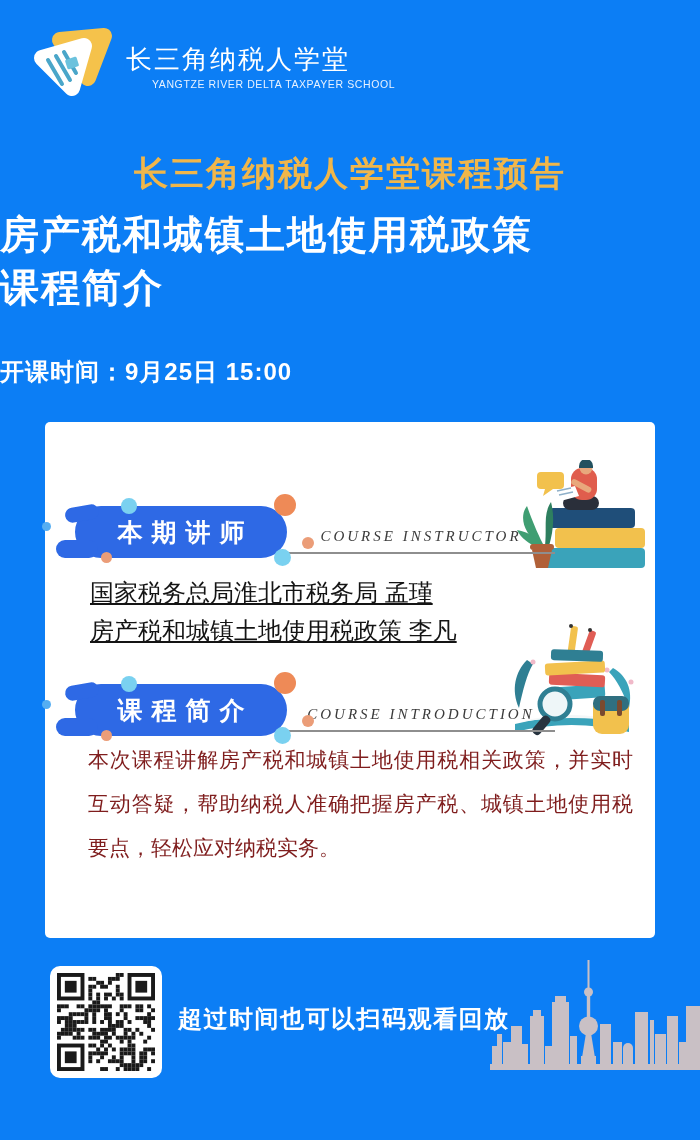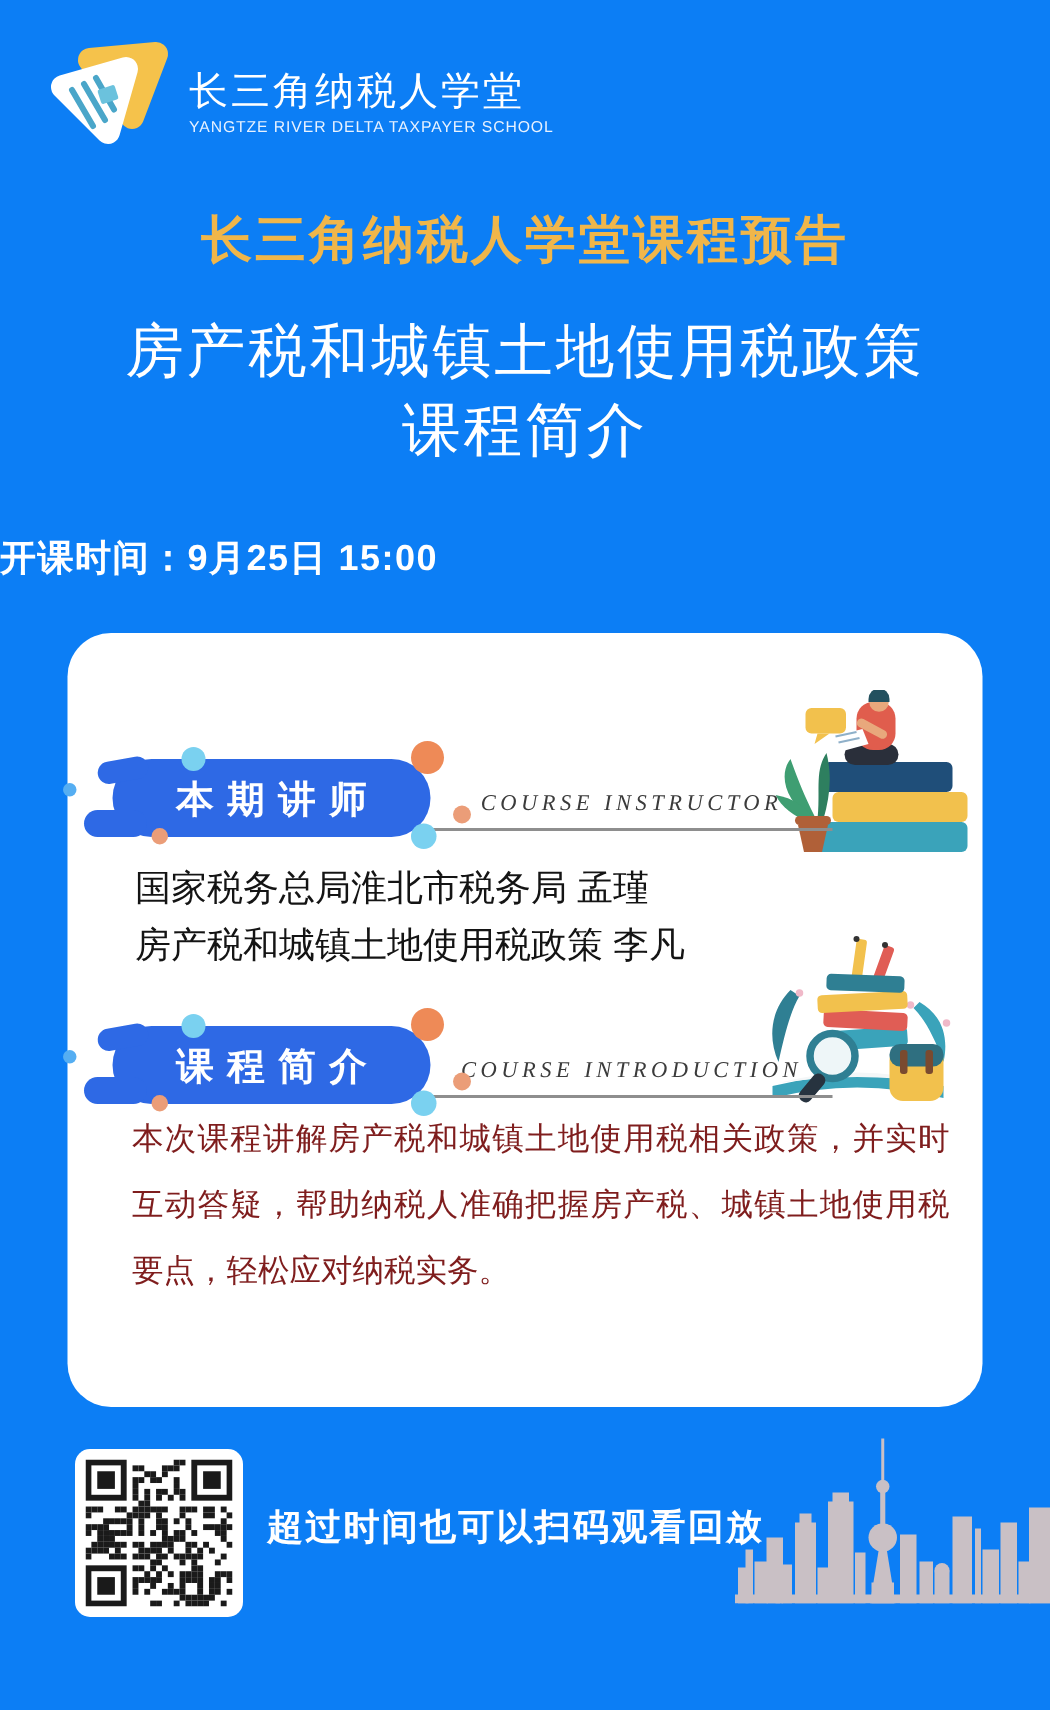--- a/index.html
+++ b/index.html
@@ -4,31 +4,31 @@
 <style>
   html,body{margin:0;padding:0;}
   body{
     width:700px;height:1140px;position:relative;overflow:hidden;
     background:var(--bg,#0c7ef5);
     font-family:"Liberation Sans","DejaVu Sans",sans-serif;
   }
   
   .logo-row{position:absolute;top:26px;left:28px;display:flex;align-items:center;gap:10px;}
   .logo-text .cn{color:#fff;font-size:26px;font-weight:400;letter-spacing:2px;line-height:30px;}
-  .logo-text .en{color:#e8f2ff;font-size:10.5px;letter-spacing:0.6px;margin-top:4px;}
+  .logo-text .en{color:#e8f2ff;font-size:10.5px;letter-spacing:0.6px;margin-top:4px;margin-left:26px;}
   
-  .program-title{position:absolute;top:137px;left:0;width:100%;text-align:center;
+  .program-title{position:absolute;top:151px;left:0;width:100%;text-align:center;
     color:var(--gold,#f0b64a);font-size:34px;font-weight:700;letter-spacing:2px;}
-  .course-title{position:absolute;top:208px;left:0;width:100%;text-align:center;
-    color:#fff;font-size:39px;font-weight:400;letter-spacing:2px;line-height:53px;}
+  .course-title{position:absolute;top:208px;left:0;width:100%;
+    color:#fff;font-size:39px;font-weight:700;letter-spacing:2px;line-height:53px;}
   .schedule{position:absolute;top:356px;left:0;width:100%;
     color:#fff;font-size:24px;font-weight:700;letter-spacing:1px;}
   
   .card{position:absolute;top:422px;left:45px;width:610px;height:516px;
-    background:#fff;border-radius:29px;}
+    background:#fff;border-radius:5px;}
   .sec-head{position:absolute;left:30px;display:flex;align-items:flex-end;}
   .sec-head.first{top:84px;}
   .sec-head.second{top:262px;align-items:flex-end;}
   .pill-wrap{position:relative;}
   .pill{position:relative;width:212px;height:52px;background:var(--pill,#2e69e5);
     border-radius:30px;display:flex;align-items:center;justify-content:center;}
   .pill span{color:#fff;font-size:25px;font-weight:700;letter-spacing:9px;text-indent:9px;}
   .blob-top{position:absolute;left:-10px;top:0px;width:34px;height:15px;border-radius:8px;
     background:var(--pill,#2e69e5);transform:rotate(-10deg);}
   .blob-bottom{position:absolute;left:-19px;bottom:0px;width:42px;height:18px;border-radius:9px;
@@ -38,21 +38,21 @@
   .d2{left:-33px;top:16px;width:9px;height:9px;background:#55aef2;}
   .d3{left:26px;bottom:-5px;width:11px;height:11px;background:#eb9d78;}
   .d4{right:-9px;top:-12px;width:22px;height:22px;background:#ee8a57;}
   .d5{right:-27px;bottom:9px;width:12px;height:12px;background:#eb9d78;}
   .d6{right:-4px;bottom:-8px;width:17px;height:17px;background:#7ad1f0;}
   .rule-wrap{width:268px;display:flex;flex-direction:column;align-items:center;margin-bottom:4px;}
   .eng{font-family:"Liberation Serif","DejaVu Serif",serif;font-style:italic;
     color:#3b3b3b;font-size:15px;letter-spacing:3px;margin-bottom:7px;white-space:nowrap;}
   .rule{width:100%;border-top:2px solid #8e8e8e;}
   .instructors{position:absolute;top:152px;left:45px;color:#141414;
-    font-size:24px;line-height:38px;}
+    font-size:24px;line-height:38px;text-decoration:underline;}
   .desc{position:absolute;top:316px;left:43px;width:545px;color:#7f1d1d;
     font-size:21px;line-height:44px;text-align:justify;}
   .illus1{position:absolute;top:38px;right:6px;}
   .illus2{position:absolute;top:200px;right:10px;}
   
   .qr-box{position:absolute;top:966px;left:50px;width:112px;height:112px;background:#fff;
     border-radius:10px;display:flex;align-items:center;justify-content:center;}
   .footer-text{position:absolute;top:1000px;left:178px;color:#fff;
     font-size:24px;font-weight:600;line-height:38px;letter-spacing:1.5px;}
   .skyline{position:absolute;bottom:66px;right:0;}

